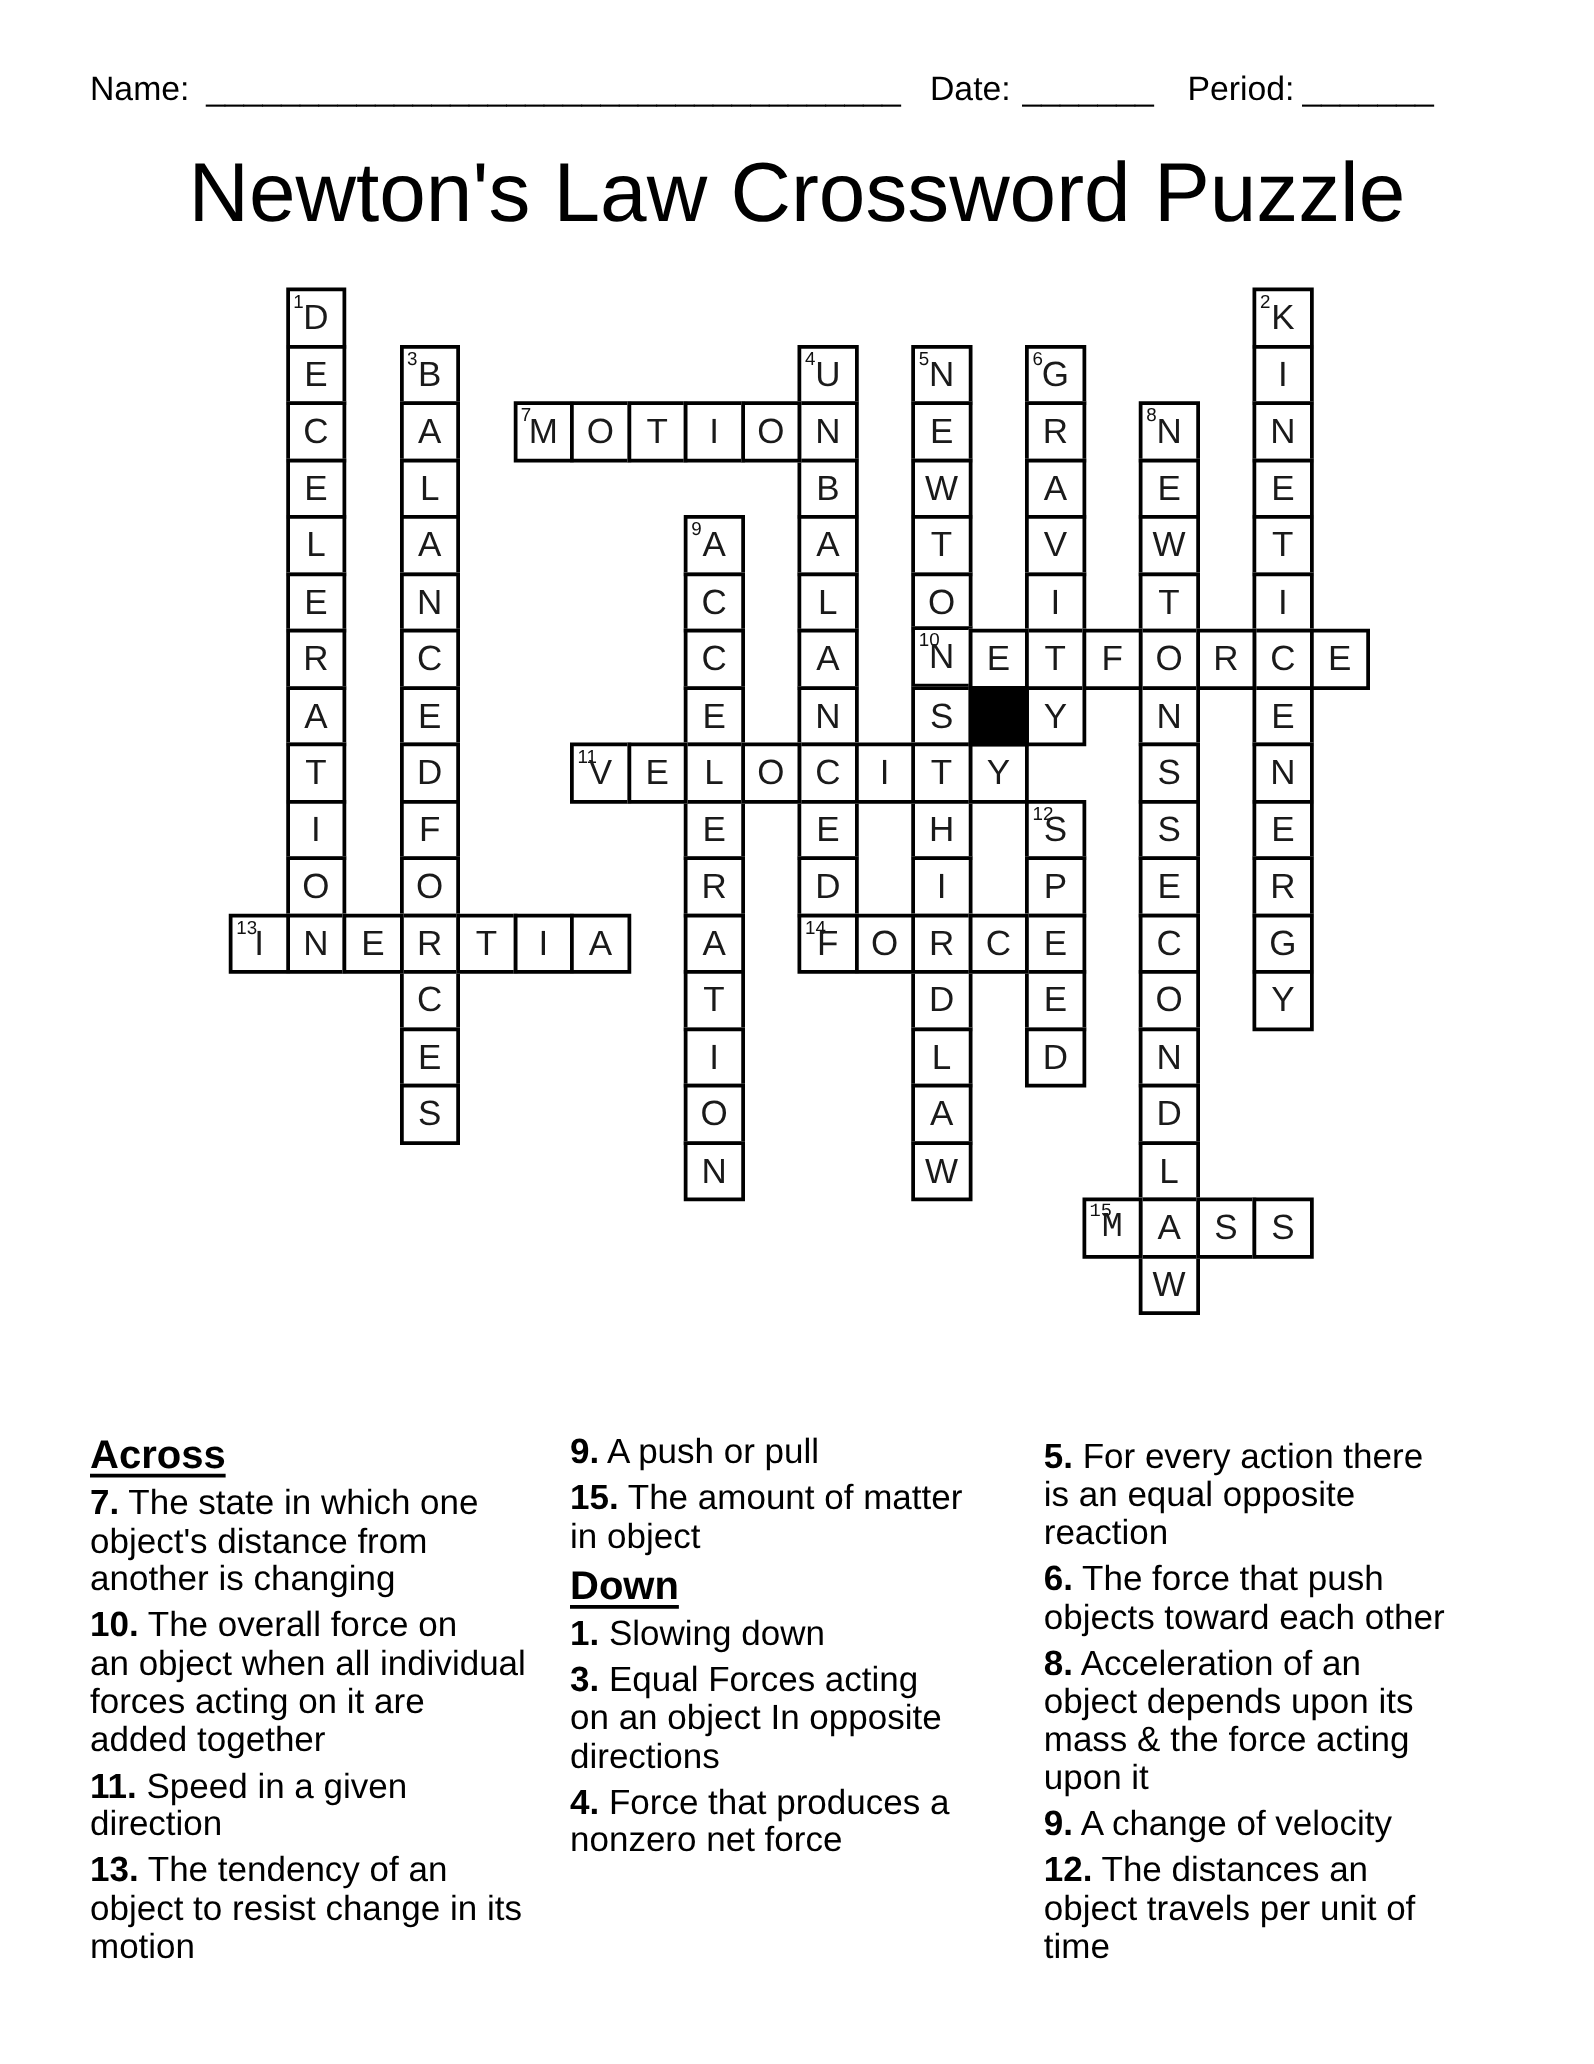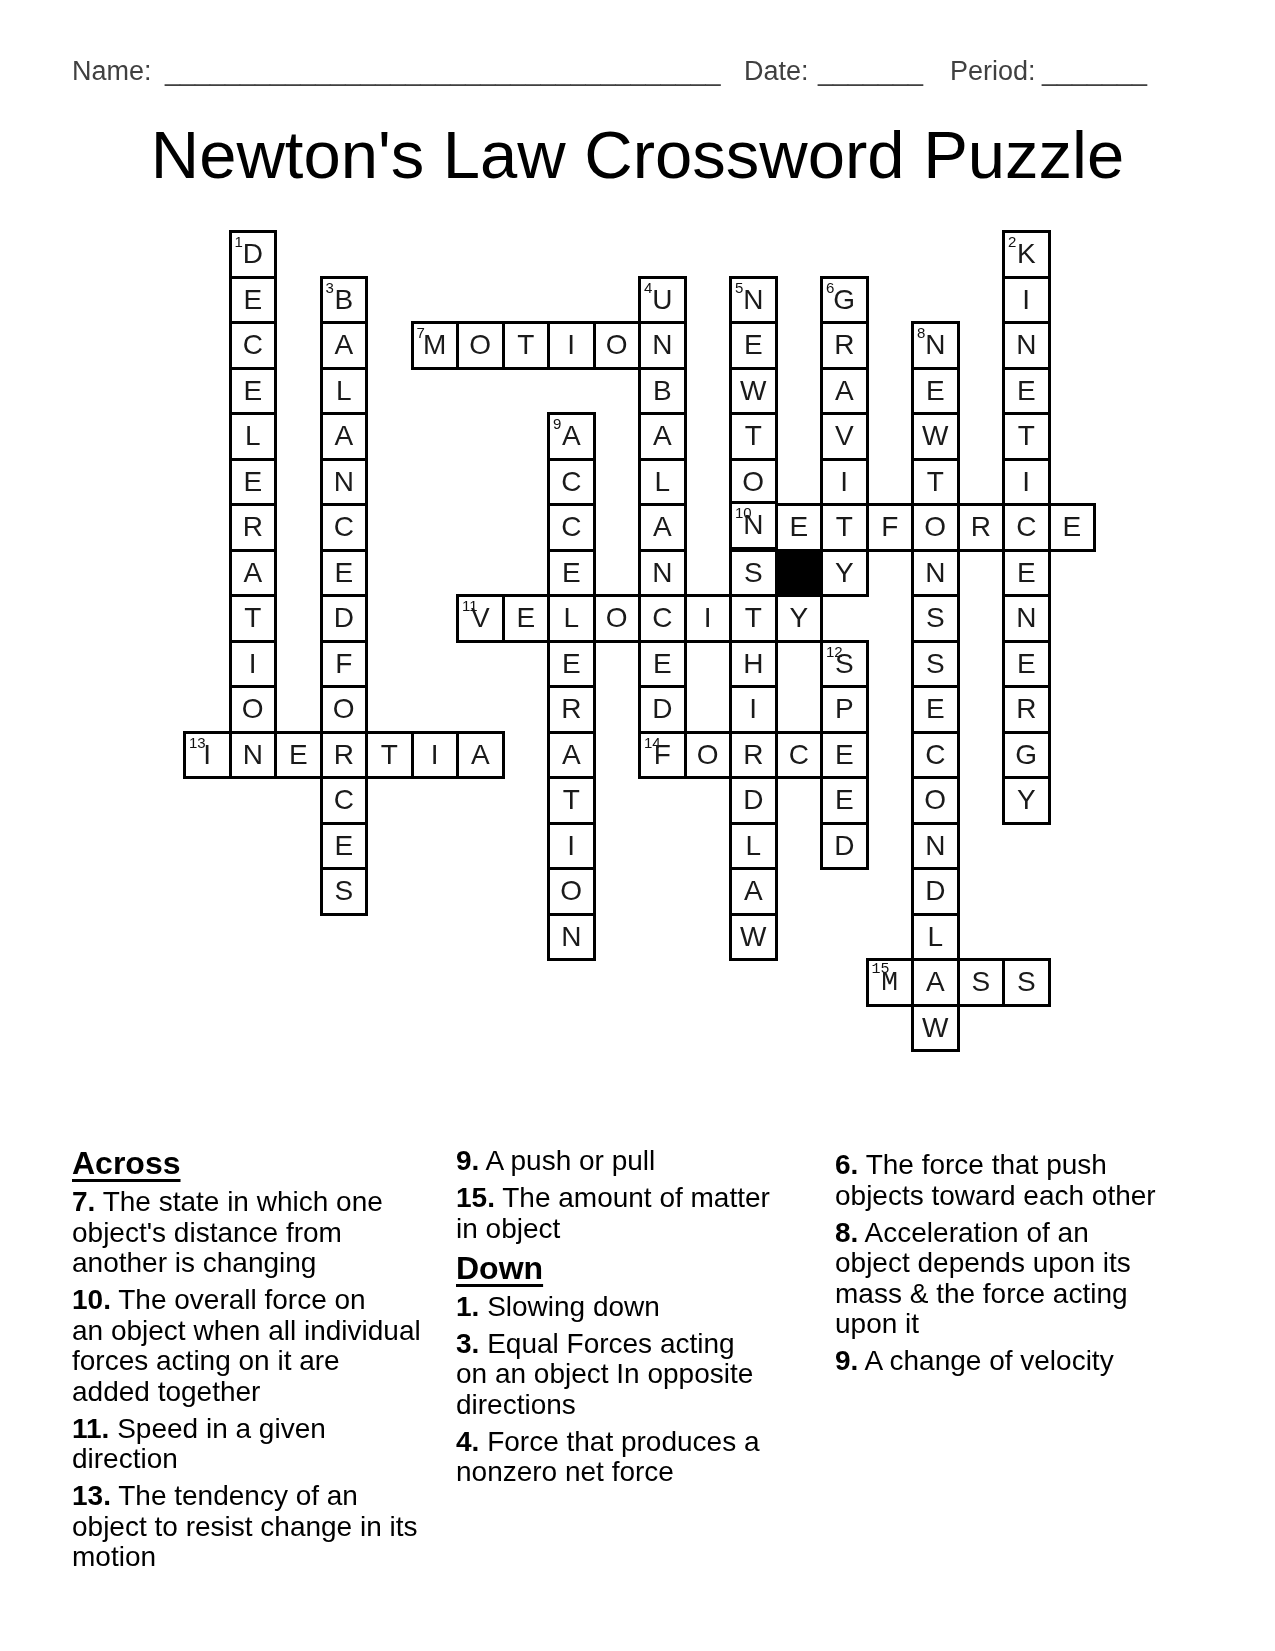--- a/index.html
+++ b/index.html
@@ -1,18 +1,18 @@
 <!DOCTYPE html>
 <html><head>
 <meta charset="utf-8">
 <style>
   html,body{margin:0;padding:0;background:#fff;}
   .page{position:relative;width:1275px;height:1651px;background:#ffffff;overflow:hidden;
         font-family:"Liberation Sans","DejaVu Sans",sans-serif;color:#000;}
-  .hdr{position:absolute;top:56px;font-size:27px;line-height:1.15;white-space:pre;color:#404040;}
+  .hdr{position:absolute;top:56px;font-size:27px;line-height:1.15;white-space:pre;color:#000000;}
   .hdr-name-label{left:72px;}
   .hdr-name-line{left:165px;}
   .hdr-date-label{left:744px;}
   .hdr-date-line{left:818px;}
   .hdr-period-label{left:950px;}
   .hdr-period-line{left:1042px;}
   #title{position:absolute;top:121px;left:0;width:1275px;text-align:center;
          font-size:67px;line-height:1;font-weight:400;letter-spacing:0;}
   #grid{position:absolute;left:0;top:0;width:100%;height:100%;}
   .cell{position:absolute;width:48.5px;height:48.5px;box-sizing:border-box;
@@ -472,22 +472,28 @@
 in object</span></div>
       <div class="clue-heading"><span>Down</span></div>
       <div class="clue"><b class="cnumber">1.</b> <span class="ctext">Slowing down</span></div>
       <div class="clue"><b class="cnumber">3.</b> <span class="ctext">Equal Forces acting
 on an object In opposite
 directions</span></div>
       <div class="clue"><b class="cnumber">4.</b> <span class="ctext">Force that produces a
 nonzero net force</span></div>
     </div>
   <div id="clue-col-3" class="cluecol">
+      <div class="clue"><b class="cnumber">5.</b> <span class="ctext">For every action there
+is an equal opposite
+reaction</span></div>
       <div class="clue"><b class="cnumber">6.</b> <span class="ctext">The force that push
 objects toward each other</span></div>
       <div class="clue"><b class="cnumber">8.</b> <span class="ctext">Acceleration of an
 object depends upon its
 mass &amp; the force acting
 upon it</span></div>
       <div class="clue"><b class="cnumber">9.</b> <span class="ctext">A change of velocity</span></div>
+      <div class="clue"><b class="cnumber">12.</b> <span class="ctext">The distances an
+object travels per unit of
+time</span></div>
     </div>
 
 </div>
 
 </body></html>

